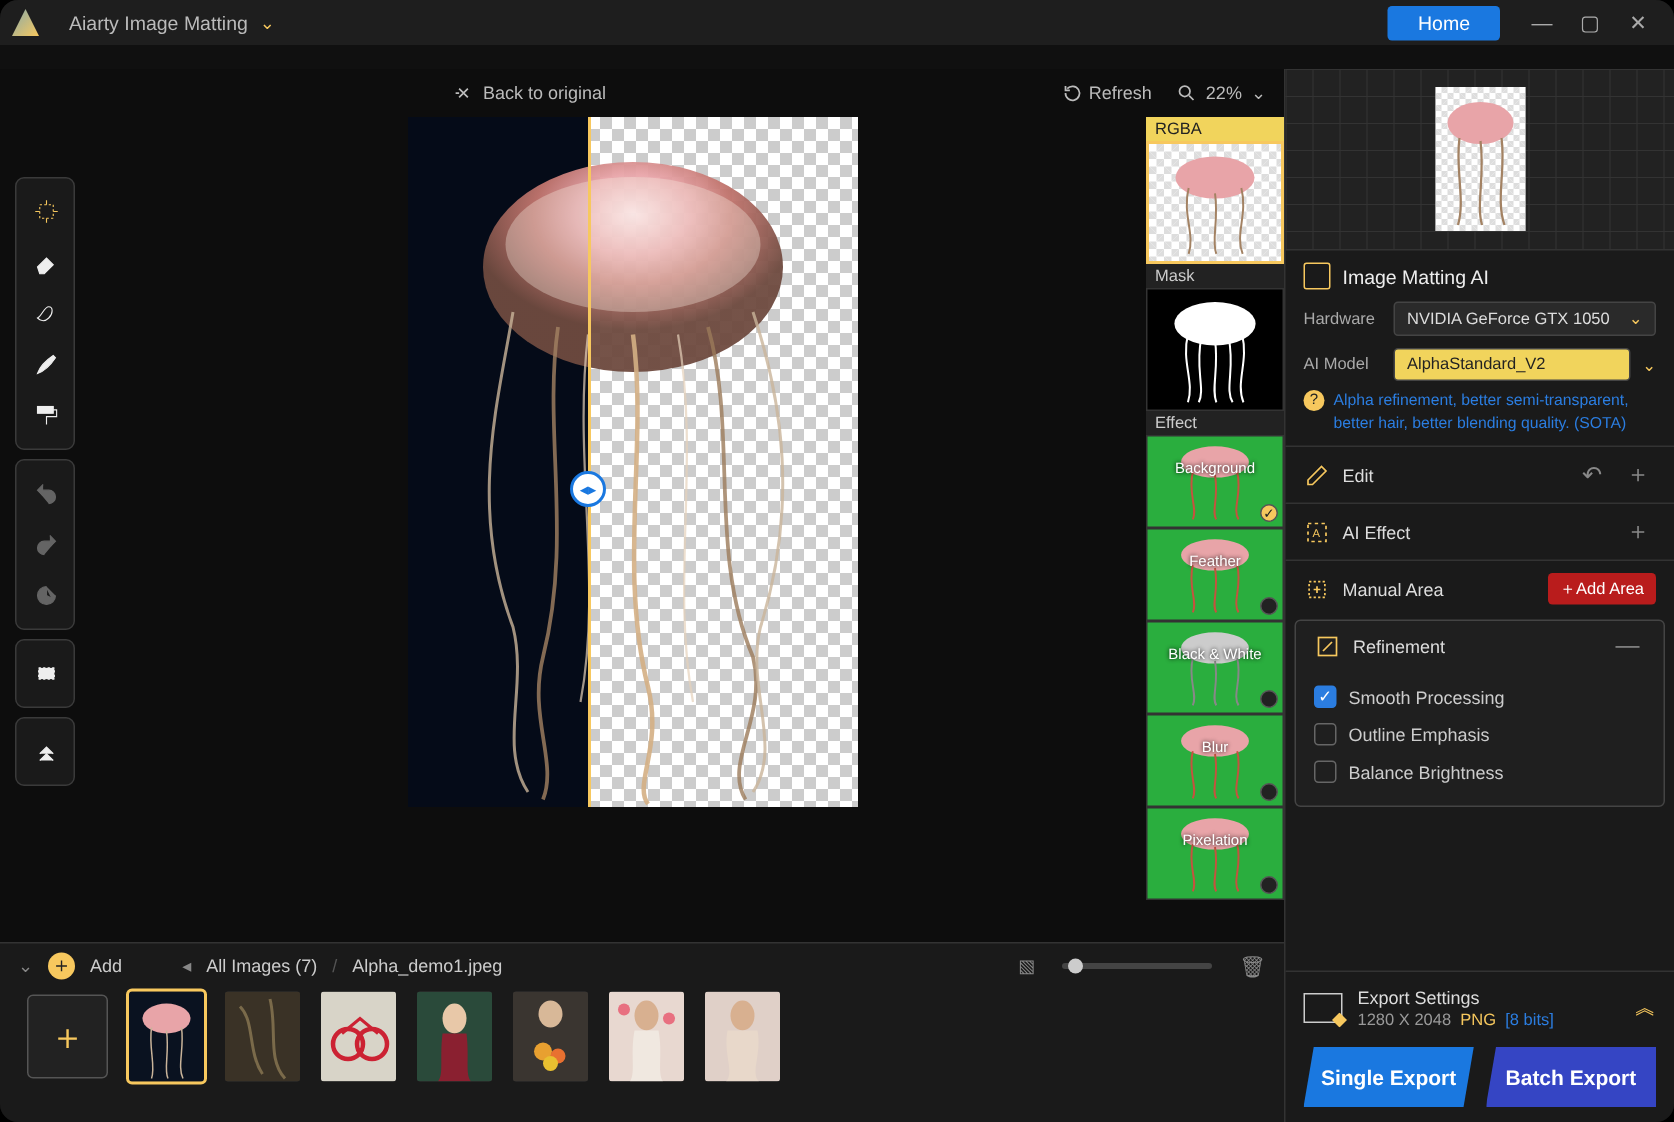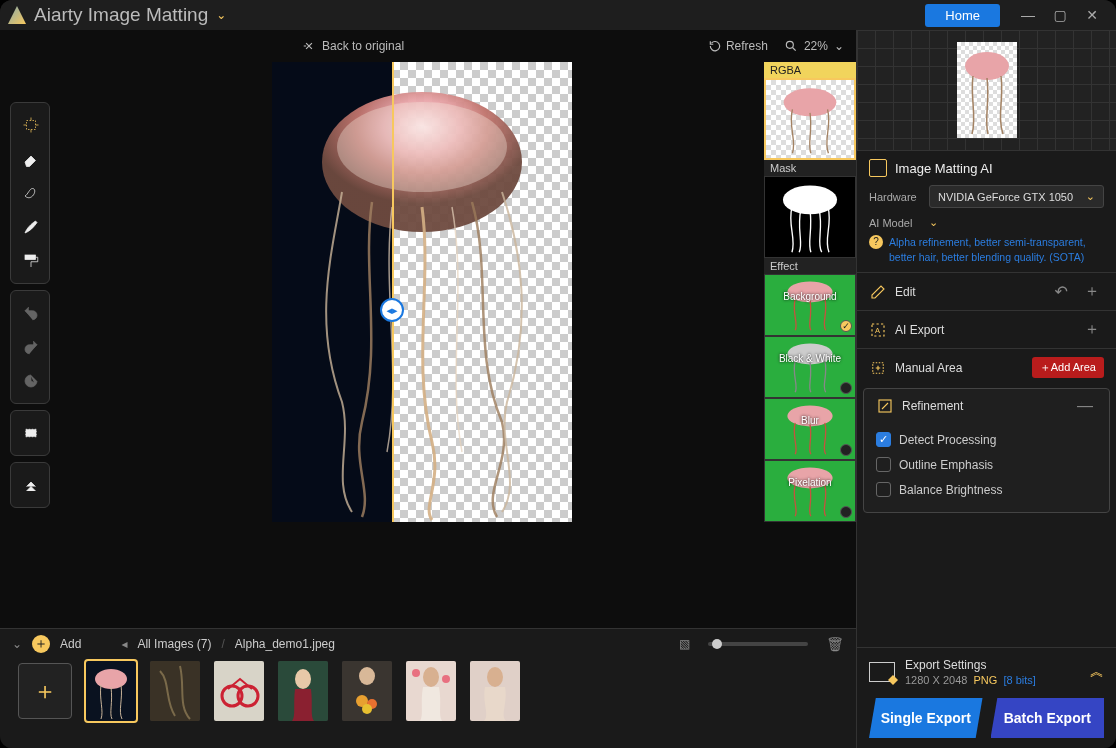--- a/index.html
+++ b/index.html
@@ -28,30 +28,30 @@
   align-items: center;
   background: #1e1e1e;
   padding: 0 8px;
 }
 .titlebar .logo {
   width: 18px; height: 18px;
   background: linear-gradient(135deg, #8aa, #f7c85e);
   clip-path: polygon(50% 0, 100% 100%, 0 100%);
   margin-right: 8px;
 }
-.titlebar .appname { color: #bbb; font-size: 19px; }
+.titlebar .appname { color: #bbb; font-size: 13px; margin-left: 12px; }
 .titlebar .chev { color: #f7c85e; margin-left: 8px; }
 .titlebar .spacer { flex: 1; }
 .titlebar .homebtn {
   background: #1a78e0; color: #fff; padding: 4px 20px; border-radius: 3px;
   font-size: 13px; margin-right: 12px;
 }
 .titlebar .winbtn { width: 32px; text-align: center; color: #aaa; font-size: 14px; cursor: pointer; }
 
-.mainrow { display: flex; flex: 1; overflow: hidden; }
+.mainrow { display: flex; flex: 1; overflow: hidden; margin-top: 16px; }
 
 
 .leftcol { display: flex; flex-direction: column; flex: 1; background: #0d0d0d; }
 
 .canvasbar {
   height: 32px; display: flex; align-items: center;
   padding: 0 12px; gap: 16px; color: #bbb;
 }
 .canvasbar .back { margin-left: 290px; display:flex; align-items:center; gap:6px;}
 .canvasbar .canvspacer { flex:1; }
@@ -395,20 +395,28 @@
           <div class="pthumb effect">
             <div class="mini-jelly"><svg viewBox="0 0 90 62">
                   <ellipse cx="45" cy="16" rx="26" ry="12" fill="#e8a4a8"></ellipse>
                   <path d="M28 24 C24 40,32 52,28 60 M45 26 C48 44,42 54,46 60 M62 24 C66 40,58 52,63 60" stroke="#c5533f" fill="none" stroke-width="1.5"></path>
                 </svg></div>
             <div class="effname">Background</div>
             <div class="dot check">✓</div>
           </div>
           <div class="pthumb effect">
             <div class="mini-jelly"><svg viewBox="0 0 90 62">
+                  <ellipse cx="45" cy="16" rx="26" ry="12" fill="#e8a4a8"></ellipse>
+                  <path d="M28 24 C24 40,32 52,28 60 M45 26 C48 44,42 54,46 60 M62 24 C66 40,58 52,63 60" stroke="#c5533f" fill="none" stroke-width="1.5"></path>
+                </svg></div>
+            <div class="effname">Feather</div>
+            <div class="dot"></div>
+          </div>
+          <div class="pthumb effect">
+            <div class="mini-jelly"><svg viewBox="0 0 90 62">
                   <ellipse cx="45" cy="16" rx="26" ry="12" fill="#ccc"></ellipse>
                   <path d="M28 24 C24 40,32 52,28 60 M45 26 C48 44,42 54,46 60 M62 24 C66 40,58 52,63 60" stroke="#888" fill="none" stroke-width="1.5"></path>
                 </svg></div>
             <div class="effname">Black &amp; White</div>
             <div class="dot"></div>
           </div>
           <div class="pthumb effect">
             <div class="mini-jelly"><svg viewBox="0 0 90 62">
                   <ellipse cx="45" cy="16" rx="26" ry="12" fill="#e8a4a8"></ellipse>
                   <path d="M28 24 C24 40,32 52,28 60 M45 26 C48 44,42 54,46 60 M62 24 C66 40,58 52,63 60" stroke="#c5533f" fill="none" stroke-width="1.5"></path>
@@ -506,20 +514,23 @@
         </div>
         <div class="sb-row">
           <span style="width:52px">Hardware</span>
           <div class="sb-select">
             <span>NVIDIA GeForce GTX 1050</span>
             <span class="chv">⌄</span>
           </div>
         </div>
         <div class="sb-row">
           <span style="width:52px">AI Model</span>
+          <div class="sb-select yellow">
+            <span>AlphaStandard_V2</span>
+          </div>
           <span class="chv" style="color:#f7c85e">⌄</span>
         </div>
         <div class="sb-desc">Alpha refinement, better semi-transparent, better hair, better blending quality. (SOTA)</div>
       </div>
 
       <div class="sb-panel">
         <div class="sb-panel-head">
           <div class="piconbox"><svg viewBox="0 0 24 24">
                 <path d="M4 20h4L20 8l-4-4L4 16z"></path>
               </svg></div>
@@ -529,21 +540,21 @@
           <span class="pact">＋</span>
         </div>
       </div>
 
       <div class="sb-panel">
         <div class="sb-panel-head">
           <div class="piconbox"><svg viewBox="0 0 24 24">
                 <rect x="4" y="4" width="16" height="16" stroke-dasharray="3"></rect>
                 <text x="8" y="16" font-size="10" fill="#f7c85e" stroke="none">A</text>
               </svg></div>
-          <span>AI Export</span>
+          <span>AI Effect</span>
           <div class="pspacer"></div>
           <span class="pact">＋</span>
         </div>
       </div>
 
       <div class="sb-panel">
         <div class="sb-panel-head">
           <div class="piconbox"><svg viewBox="0 0 24 24">
                 <rect x="5" y="5" width="14" height="14" stroke-dasharray="2"></rect>
                 <path d="M12 9v6M9 12h6"></path>
@@ -560,21 +571,21 @@
                 <rect x="4" y="4" width="16" height="16"></rect>
                 <path d="M8 16l8-8"></path>
               </svg></div>
           <span>Refinement</span>
           <div class="pspacer"></div>
           <span class="pact">—</span>
         </div>
         <div class="sb-panel-body">
           <div class="cbrow">
             <div class="cb on">✓</div>
-            <span>Detect Processing</span>
+            <span>Smooth Processing</span>
           </div>
           <div class="cbrow">
             <div class="cb"></div>
             <span>Outline Emphasis</span>
           </div>
           <div class="cbrow">
             <div class="cb"></div>
             <span>Balance Brightness</span>
           </div>
         </div>

